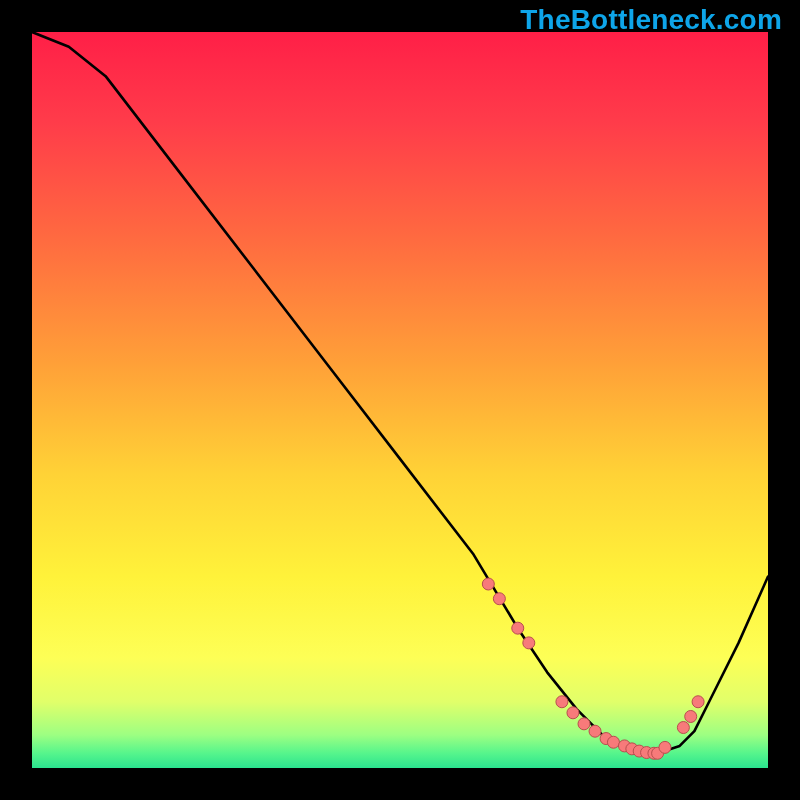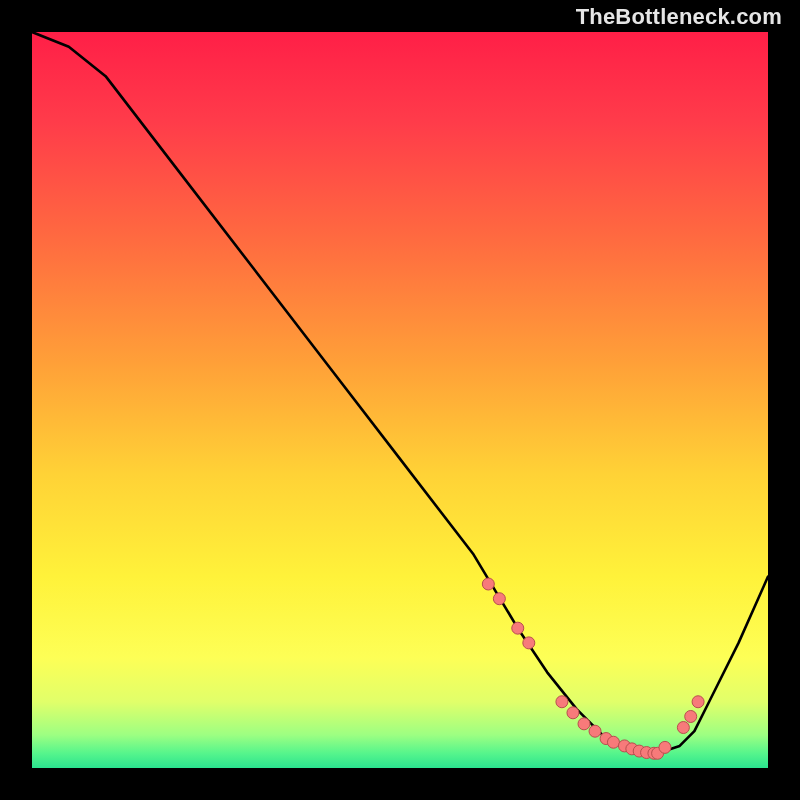--- a/index.html
+++ b/index.html
@@ -14,22 +14,22 @@
   .outer {
     position: relative;
     width: 800px;
     height: 800px;
     background: #000;
   }
   .watermark {
     position: absolute;
     top: 4px;
     right: 18px;
-    color: #e5e5e5;
-    font-size: 22px;
+    color: #0ea5e9;
+    font-size: 28px;
     font-weight: 600;
     letter-spacing: 0.2px;
     user-select: none;
   }
   .plot {
     position: absolute;
     left: 32px;
     top: 32px;
     width: 736px;
     height: 736px;

